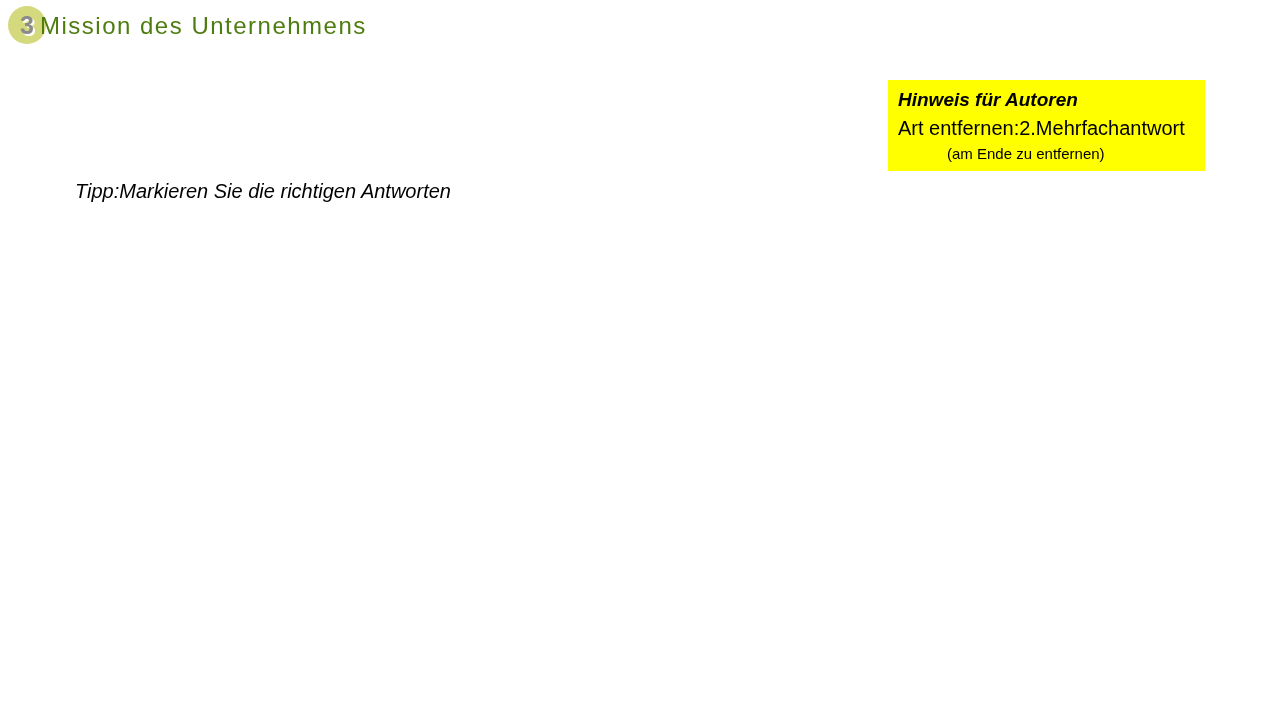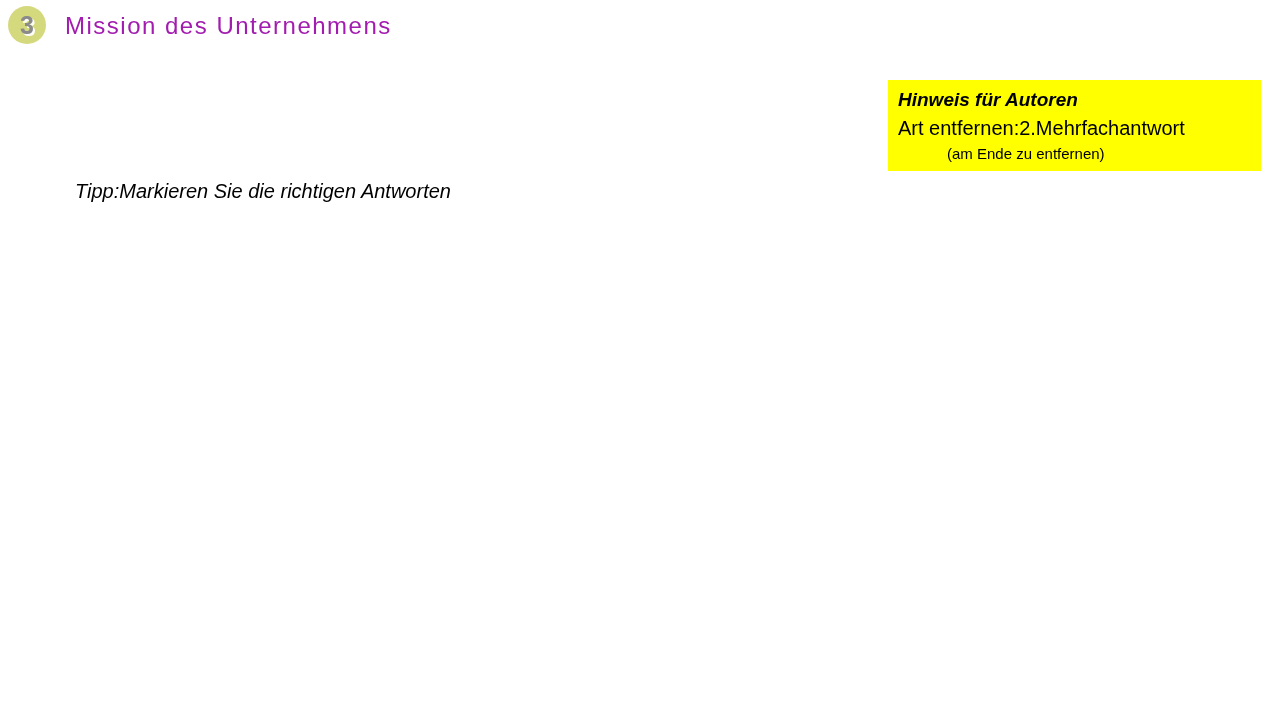--- a/index.html
+++ b/index.html
@@ -30,36 +30,36 @@
   }
   .badge-num {
     font-size: 25px;
     font-weight: bold;
     color: #8a8a8a;
     text-shadow: 2px 2px 0 rgba(255,255,255,0.95);
     line-height: 1;
   }
   .title {
     position: absolute;
-    left: 65px;
+    left: 40px;
     top: 10px;
     margin: 0;
     font-size: 24px;
     font-weight: 400;
     letter-spacing: 1.5px;
-    color: #a21caf;
+    color: #4d7c0f;
     line-height: 32px;
     white-space: nowrap;
   }
   
   .author-note {
     position: absolute;
     left: 888px;
     top: 80px;
-    width: 373px;
+    width: 317px;
     height: 91px;
     background: #ffff00;
     box-sizing: border-box;
     padding: 6px 0 0 10px;
   }
   .note-heading {
     font-style: italic;
     font-weight: bold;
     font-size: 19px;
     line-height: 28px;

